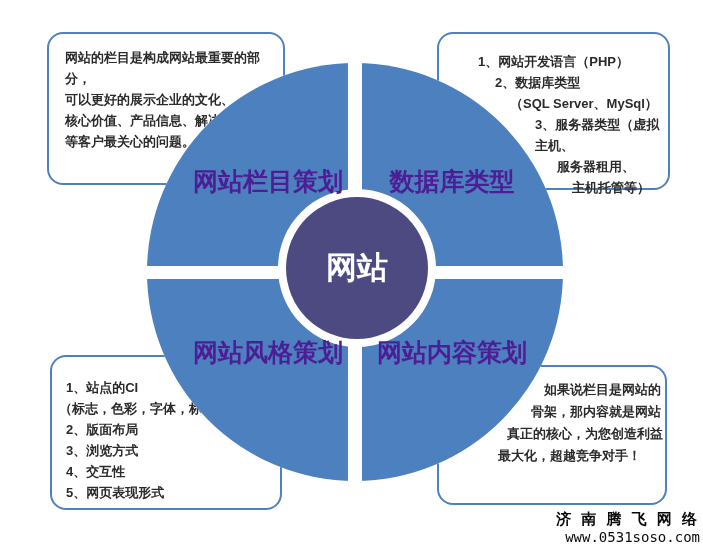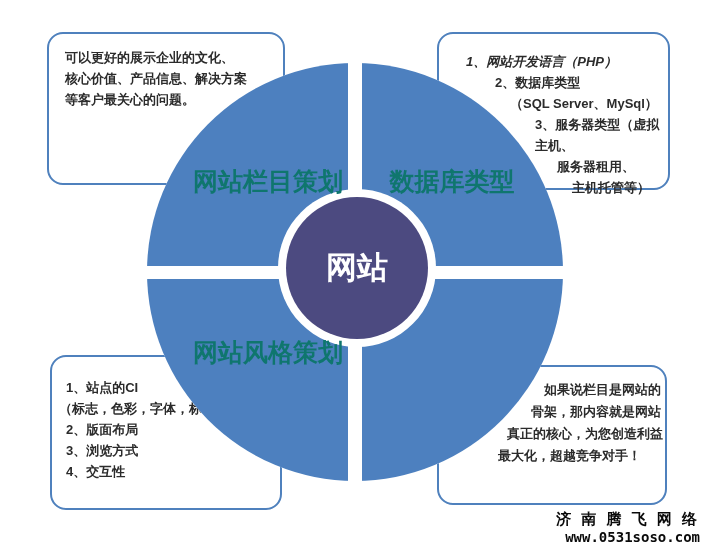--- a/index.html
+++ b/index.html
@@ -27,21 +27,21 @@
     line-height: 21px;
   }
   .box-tl { left: 47px;  top: 32px;  width: 238px; height: 153px; padding-top: 13px; }
   .box-tr { left: 437px; top: 32px;  width: 233px; height: 158px; padding-top: 17px; }
   .box-bl { left: 50px;  top: 355px; width: 232px; height: 155px; padding-top: 20px; }
   .box-br { left: 437px; top: 365px; width: 230px; height: 140px; padding-top: 12px; line-height: 22px; text-align: right; }
 
   .box-tl .line { padding-left: 16px; }
   .box-bl .line { padding-left: 14px; }
   .box-bl .line.indent-paren { padding-left: 7px; }
-  .box-tr .t0 { padding-left: 27px; font-style: italic; }
+  .box-tr .t0 { padding-left: 39px; }
   .box-tr .t1 { padding-left: 56px; }
   .box-tr .t2 { padding-left: 71px; }
   .box-tr .t3 { padding-left: 96px; }
   .box-tr .t4 { padding-left: 118px; }
   .box-tr .t5 { padding-left: 133px; }
   .box-br .b0 { padding-right: 4px; }
   .box-br .b1 { padding-right: 4px; }
   .box-br .b2 { padding-right: 2px; }
   .box-br .b3 { padding-right: 24px; }
 
@@ -84,21 +84,21 @@
     font-size: 31px;
     font-weight: bold;
     line-height: 38px;
     text-align: right;
   }
 
   
   .quad-label {
     position: absolute;
     z-index: 4;
-    color: #0f766e;
+    color: #4c1d95;
     font-size: 25px;
     font-weight: bold;
     white-space: nowrap;
     transform: translate(-50%, -50%);
   }
   .ql-tl { left: 268px; top: 181px; }
   .ql-tr { left: 452px; top: 181px; }
   .ql-bl { left: 268px; top: 352px; }
   .ql-br { left: 452px; top: 352px; }
 
@@ -113,68 +113,71 @@
   }
   .wm-company {
     font-size: 15px;
     font-weight: bold;
     letter-spacing: 3px;
     margin-left: 20px;
   }
   .wm-url {
     font-family: "DejaVu Sans Mono", "Liberation Mono", monospace;
     font-size: 14px;
-    font-weight: bold;
+    font-weight: normal;
   }
 </style>
 </head>
 <body>
 
 <div class="canvas">
 
   <div class="callout box-tl">
+    <div class="line">网站的栏目是构成网站最重要的部分，</div>
     <div class="line">可以更好的展示企业的文化、</div>
     <div class="line">核心价值、产品信息、解决方案</div>
     <div class="line">等客户最关心的问题。</div>
   </div>
 
   <div class="callout box-tr">
     <div class="line t0">1、网站开发语言（PHP）</div>
     <div class="line t1">2、数据库类型</div>
     <div class="line t2">（SQL Server、MySql）</div>
     <div class="line t3">3、服务器类型（虚拟主机、</div>
     <div class="line t4">服务器租用、</div>
     <div class="line t5">主机托管等）</div>
   </div>
 
   <div class="callout box-bl">
     <div class="line">1、站点的CI</div>
     <div class="line indent-paren">（标志，色彩，字体，标语）</div>
     <div class="line">2、版面布局</div>
     <div class="line">3、浏览方式</div>
     <div class="line">4、交互性</div>
+    <div class="line">5、网页表现形式</div>
   </div>
 
   <div class="callout box-br">
     <div class="line b0">如果说栏目是网站的</div>
     <div class="line b1">骨架，那内容就是网站</div>
     <div class="line b2">真正的核心，为您创造利益</div>
     <div class="line b3">最大化，超越竞争对手！</div>
   </div>
 
   <div class="big-circle">
     <div class="quad quad-tl"></div>
     <div class="quad quad-tr"></div>
     <div class="quad quad-bl"></div>
     <div class="quad quad-br"></div>
   </div>
 
   <div class="quad-label ql-tl">网站栏目策划</div>
   <div class="quad-label ql-tr">数据库类型</div>
   <div class="quad-label ql-bl">网站风格策划</div>
+  <div class="quad-label ql-br">网站内容策划</div>
 
   <div class="center-ring">
     <div class="center-circle">
       <span>网站</span>
     </div>
   </div>
 
   <div class="watermark">
     <div class="wm-company">济 南 腾 飞 网 络</div>
     <div class="wm-url">www.0531soso.com</div>

